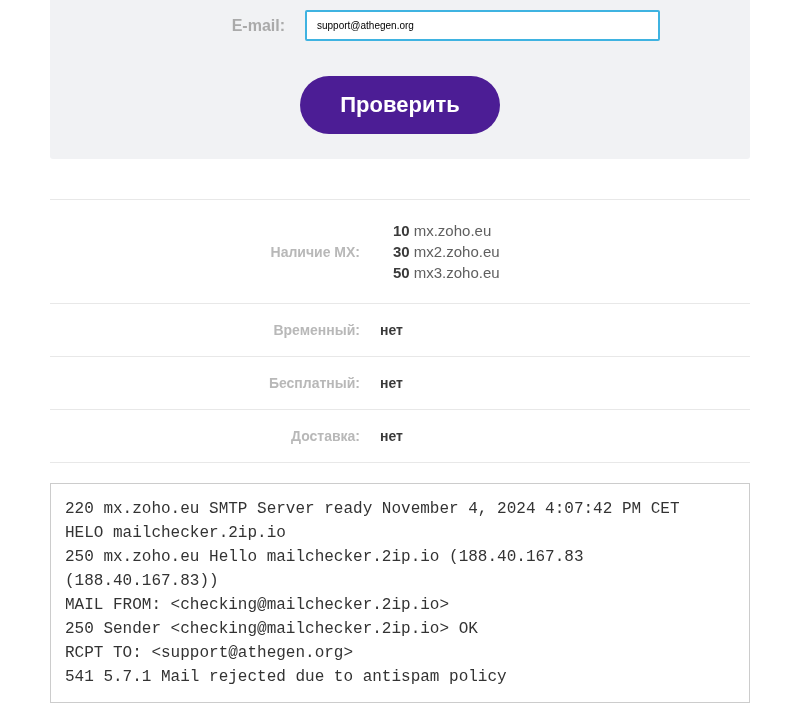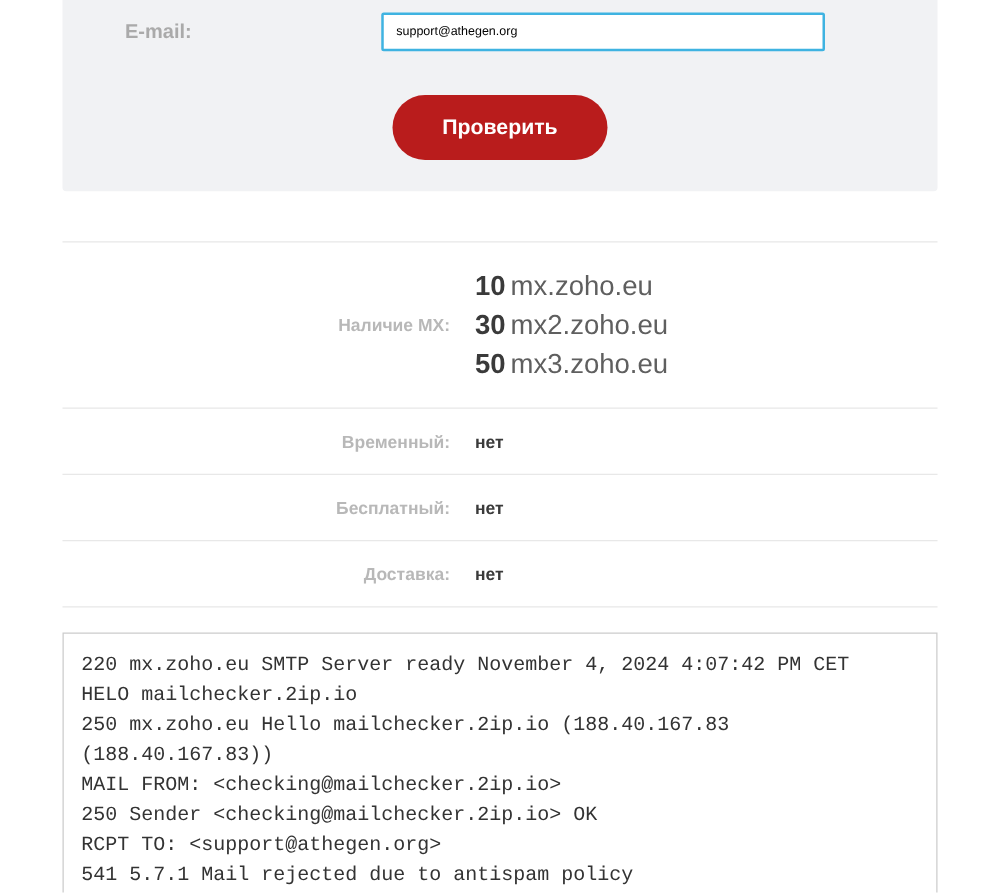--- a/index.html
+++ b/index.html
@@ -19,43 +19,44 @@
       position: relative;
     }
     .form-row {
       display: flex;
       align-items: center;
       gap: 20px;
       margin-bottom: 35px;
     }
     .form-label {
       width: 185px;
+      text-align: right;
       font-weight: 700;
       color: #aaa;
       font-family: Arial, sans-serif;
       font-size: 16px;
     }
     .email-input {
       flex: 1;
       max-width: 355px;
       padding: 8px 10px;
       border: 2px solid #3fb3e1;
       border-radius: 2px;
       font-size: 10px;
       outline: none;
       font-family: Arial, sans-serif;
       font-weight: 500;
     }
     .button-row { text-align: center; }
     .check-button {
-      background: #b91c1c;
+      background: #4c1d95;
       color: #fff;
       border: none;
       padding: 16px 40px;
-      font-size: 17px;
+      font-size: 22px;
       font-weight: 700;
       border-radius: 45px;
       cursor: pointer;
       font-family: Arial, sans-serif;
     }
     .results {
       margin: 40px 50px 0;
     }
     .result-row {
       display: flex;
@@ -71,21 +72,21 @@
       font-weight: 700;
       color: #b8b8b8;
       font-size: 14px;
     }
     .result-value {
       font-weight: 700;
       color: #3a3a3a;
       font-size: 14px;
     }
     .mx-list { line-height: 1.4; }
-    .mx-item { font-size: 22px; font-weight: 400; }
+    .mx-item { font-size: 15px; font-weight: 400; margin-left: 13px; }
     .mx-item b { font-weight: 800; margin-right: 4px; color:#3a3a3a; }
     .mx-item span { color: #5f5f5f; }
     .log-box {
       margin: 20px 50px 0;
       border: 1px solid #ccc;
       padding: 13px 14px;
       font-family: "Courier New", Courier, monospace;
       font-size: 16px;
       line-height: 1.5;
       color: #333;

